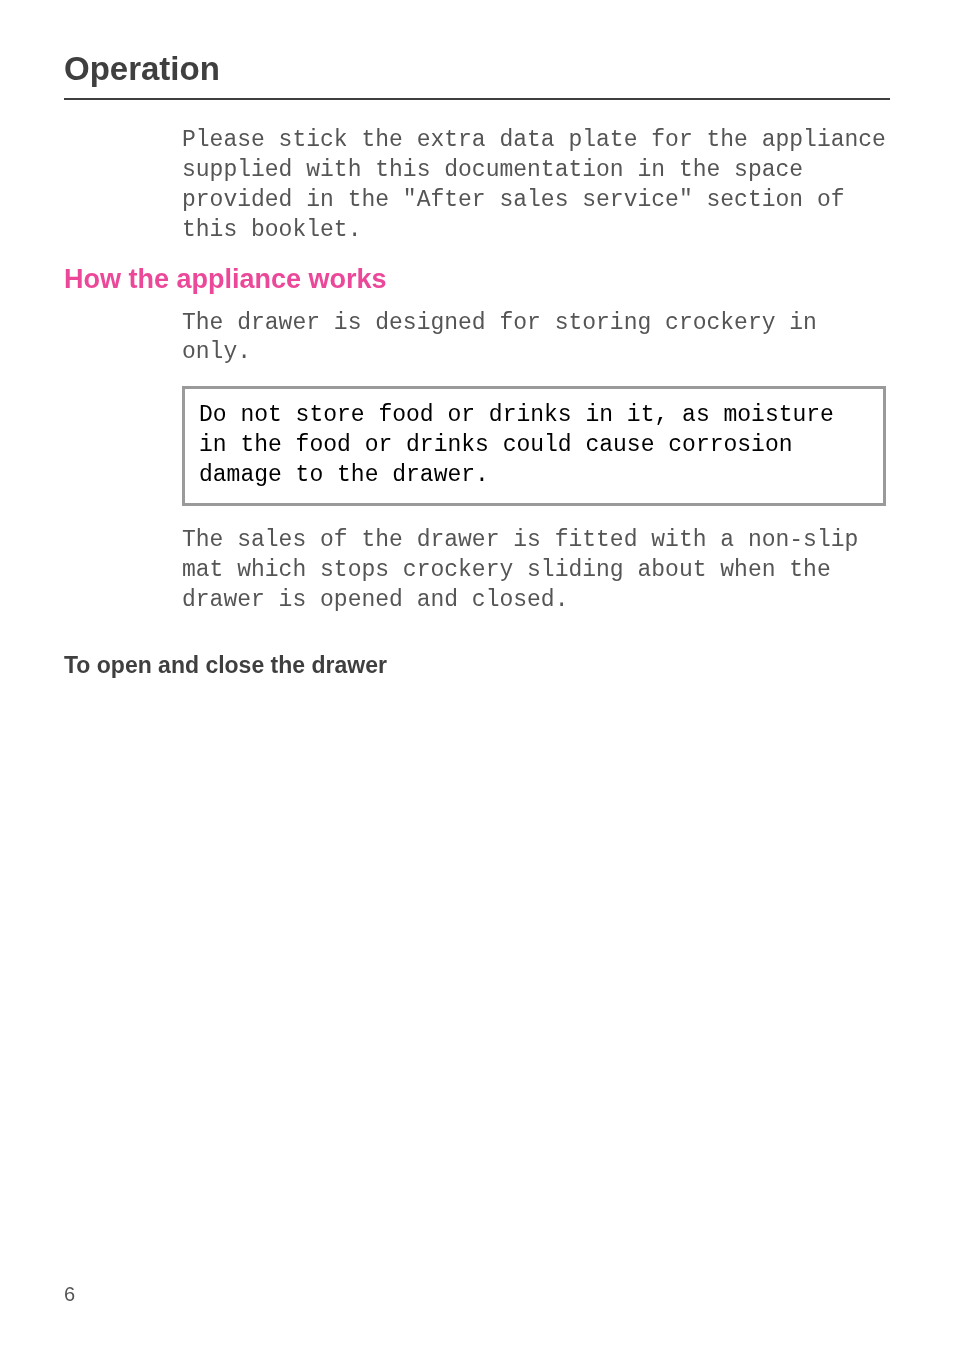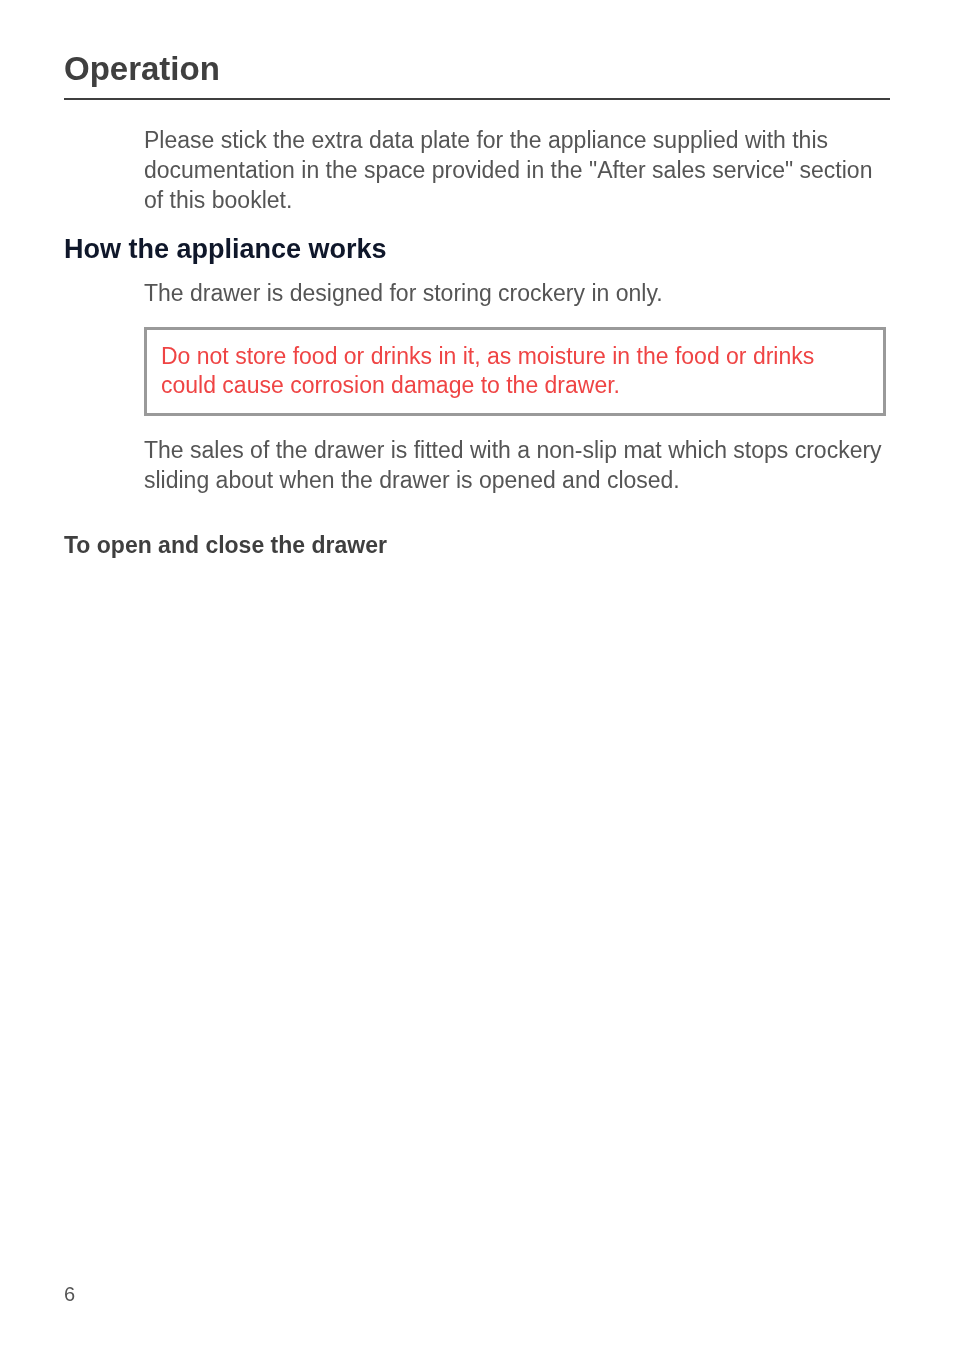--- a/index.html
+++ b/index.html
@@ -25,50 +25,51 @@
     font-weight: bold;
     color: #3f3f3f;
     margin: 0 0 10px 0;
   }
   .rule {
     border: none;
     border-top: 2px solid #3f3f3f;
     margin: 0 0 26px 0;
   }
   .body-col {
-    margin-left: 80px;
+    margin-left: 118px;
     margin-right: 4px;
+    font-family: Liberation Mono, monospace;
   }
   .body-text {
     font-size: 23px;
     line-height: 1.3;
     color: #555555;
     margin: 0 0 18px 0;
   }
   .h2 {
     font-size: 27px;
     font-weight: bold;
-    color: #0f172a;
+    color: #ec4899;
     margin: 4px 0 14px 0;
   }
   .h3 {
     font-size: 23px;
     font-weight: bold;
     color: #3f3f3f;
     margin: 36px 0 14px 0;
   }
   .notice-box {
     border: 3px solid #9a9a9a;
     padding: 12px 14px;
     margin: 4px 0 20px 0;
   }
   .notice-text {
     font-size: 23px;
     line-height: 1.3;
-    color: #ef4444;
+    color: #000000;
     margin: 0;
   }
   .page-number {
     position: absolute;
     bottom: 46px;
     left: 64px;
     font-size: 20px;
     color: #555555;
   }
 </style>

